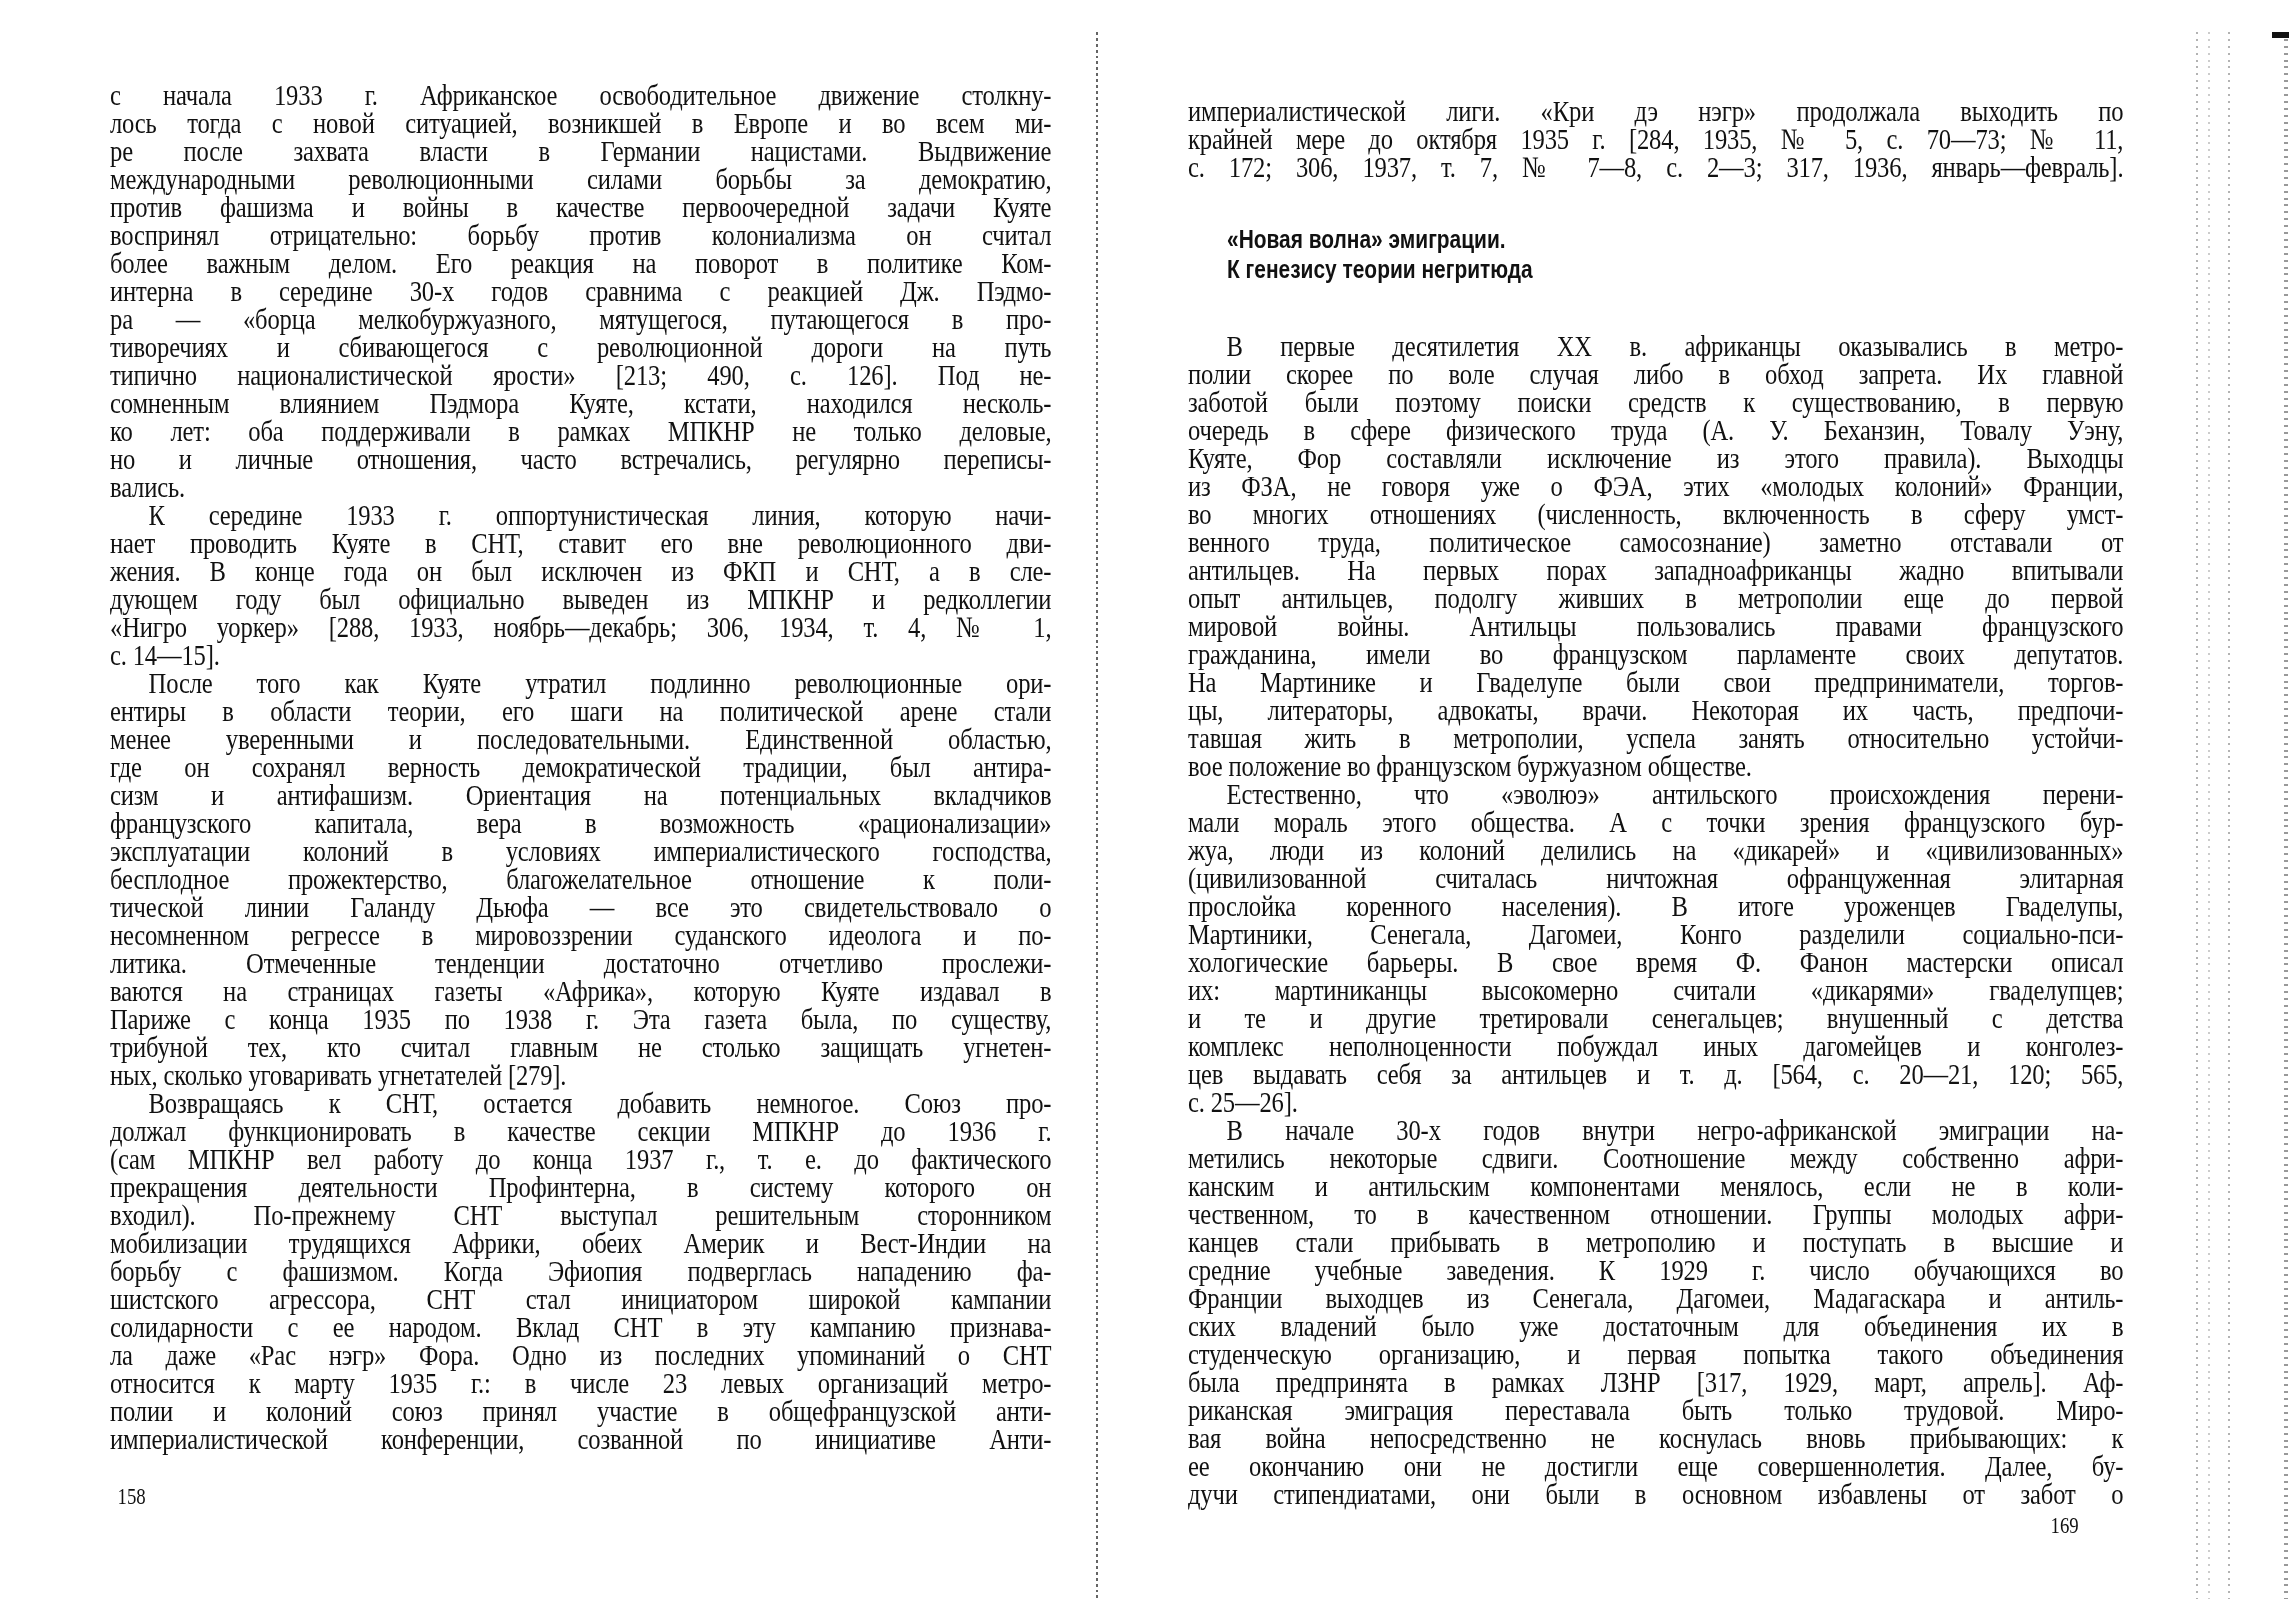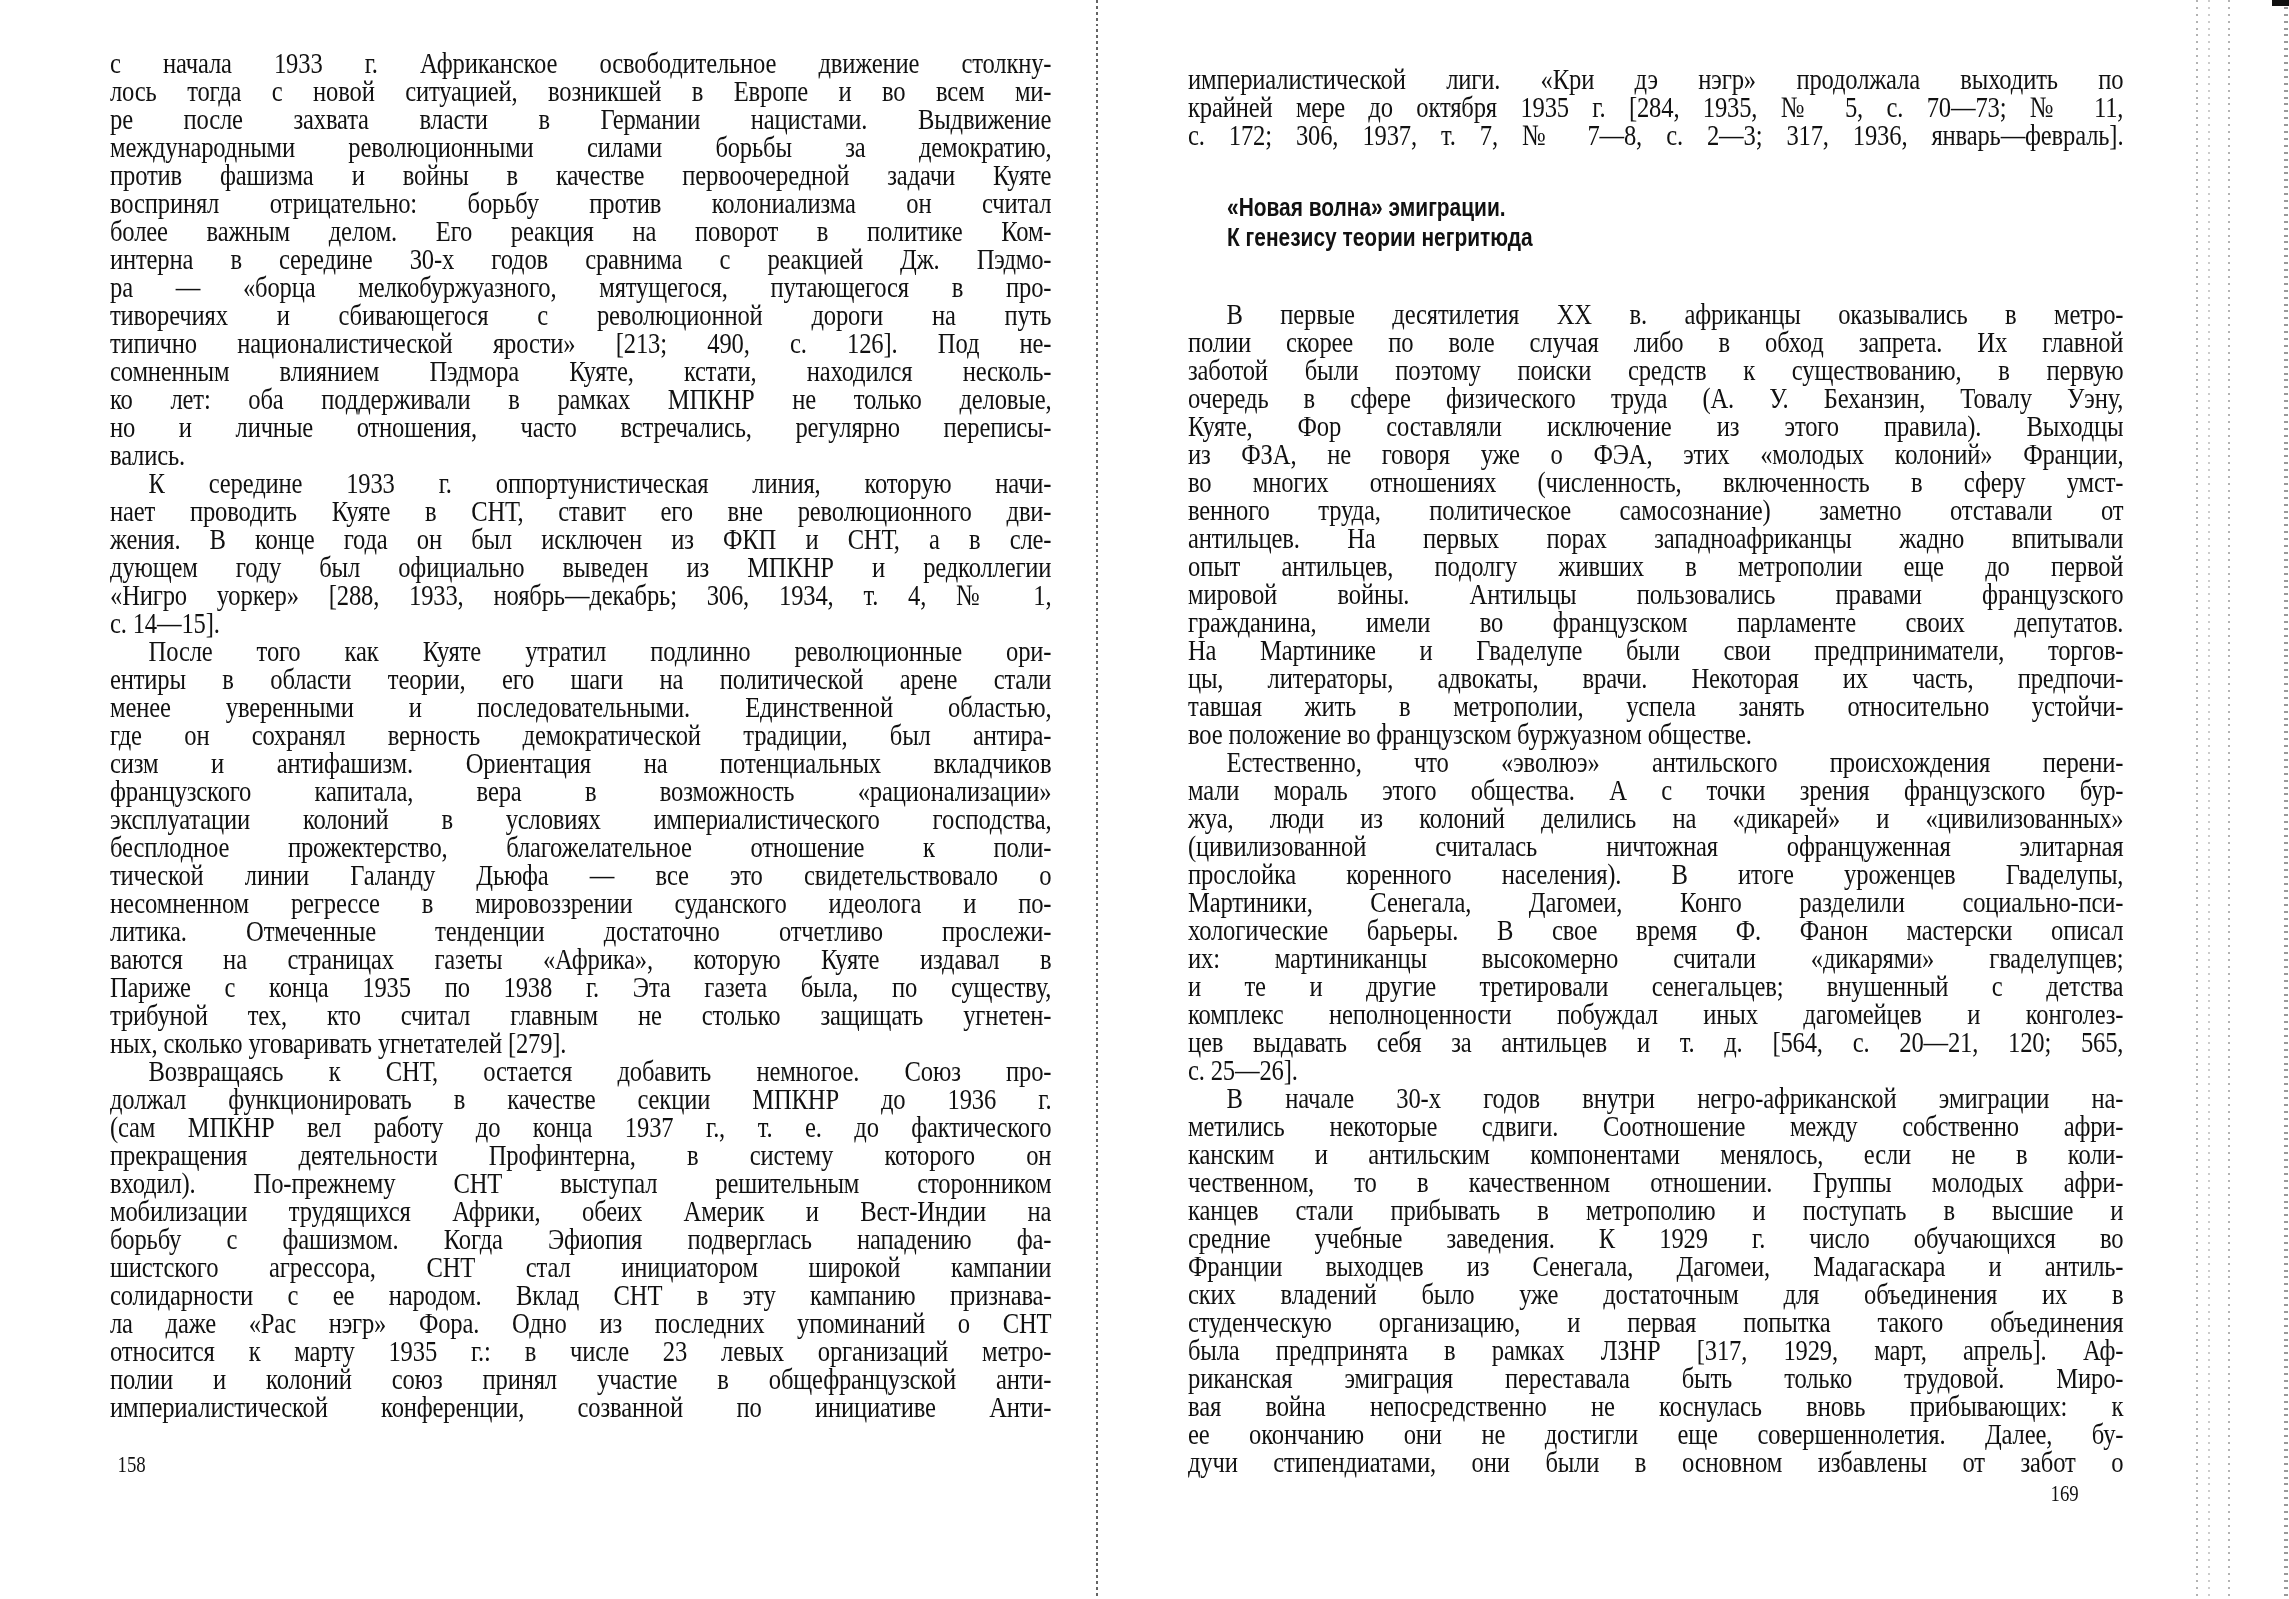--- a/index.html
+++ b/index.html
@@ -1,21 +1,21 @@
 <!DOCTYPE html>
 <html><head>
 <meta charset="utf-8">
 <style>
   html, body { margin: 0; padding: 0; background: #ffffff; }
   body {
     width: 2290px; height: 1600px; position: relative; overflow: hidden;
     font-family: "Liberation Serif", "DejaVu Serif", serif;
     color: #111;
   }
-  .spread { position: absolute; inset: 0; background: #fff; }
+  .spread { position: absolute; inset: 0; background: #fff; margin-top: 32px; }
   .gutter {
     position: absolute; left: 1096px; top: 0; width: 2px; height: 1600px;
     background: repeating-linear-gradient(to bottom, #222 0 2.9px, transparent 2.9px 5.9px);
     opacity: 0.7;
   }
   .edge-line {
     position: absolute; top: 0; width: 2px; height: 1600px;
     background: repeating-linear-gradient(to bottom, #555 0 2px, transparent 2px 6.9px);
     opacity: 0.45;
   }

